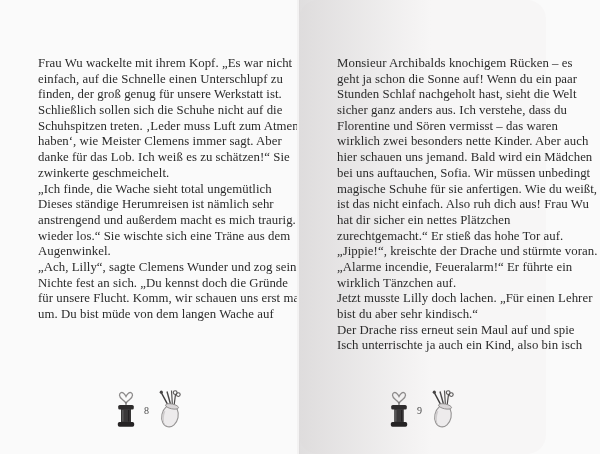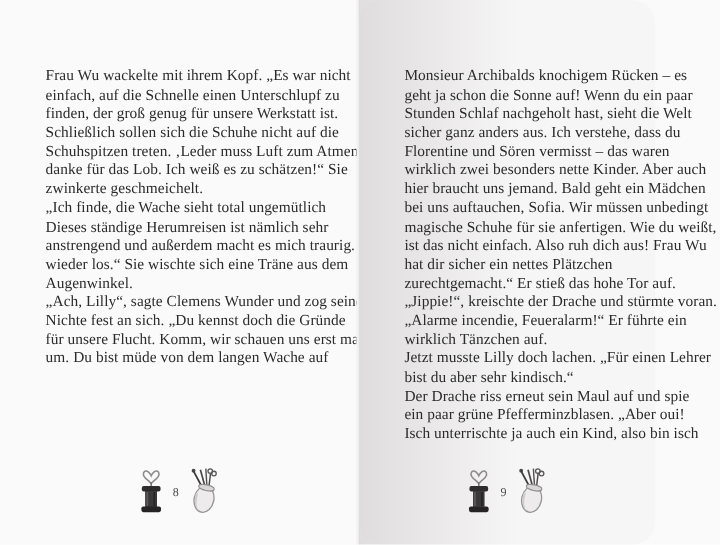--- a/index.html
+++ b/index.html
@@ -76,20 +76,21 @@
 
 <div class="spread">
 
   <div class="page left">
     <div class="page-text">
         <div class="line">Frau Wu wackelte mit ihrem Kopf. „Es war nicht</div>
         <div class="line">einfach, auf die Schnelle einen Unterschlupf zu</div>
         <div class="line">finden, der groß genug für unsere Werkstatt ist.</div>
         <div class="line">Schließlich sollen sich die Schuhe nicht auf die</div>
         <div class="line">Schuhspitzen treten. ‚Leder muss Luft zum Atmen</div>
+        <div class="line">haben‘, wie Meister Clemens immer sagt. Aber</div>
         <div class="line">danke für das Lob. Ich weiß es zu schätzen!“ Sie</div>
         <div class="line">zwinkerte geschmeichelt.</div>
         <div class="line">„Ich finde, die Wache sieht total ungemütlich</div>
         <div class="line">Dieses ständige Herumreisen ist nämlich sehr</div>
         <div class="line">anstrengend und außerdem macht es mich traurig.</div>
         <div class="line">wieder los.“ Sie wischte sich eine Träne aus dem</div>
         <div class="line">Augenwinkel.</div>
         <div class="line">„Ach, Lilly“, sagte Clemens Wunder und zog seine</div>
         <div class="line">Nichte fest an sich. „Du kennst doch die Gründe</div>
         <div class="line">für unsere Flucht. Komm, wir schauen uns erst mal</div>
@@ -133,33 +134,32 @@
 
   <div class="page right">
     <div class="gutter-shade"></div>
     <div class="page-text">
         <div class="line">Monsieur Archibalds knochigem Rücken – es</div>
         <div class="line">geht ja schon die Sonne auf! Wenn du ein paar</div>
         <div class="line">Stunden Schlaf nachgeholt hast, sieht die Welt</div>
         <div class="line">sicher ganz anders aus. Ich verstehe, dass du</div>
         <div class="line">Florentine und Sören vermisst – das waren</div>
         <div class="line">wirklich zwei besonders nette Kinder. Aber auch</div>
-        <div class="line">hier braucht uns jemand. Bald geht ein Mädchen</div>
+        <div class="line">hier schauen uns jemand. Bald wird ein Mädchen</div>
         <div class="line">bei uns auftauchen, Sofia. Wir müssen unbedingt</div>
         <div class="line">magische Schuhe für sie anfertigen. Wie du weißt,</div>
         <div class="line">ist das nicht einfach. Also ruh dich aus! Frau Wu</div>
         <div class="line">hat dir sicher ein nettes Plätzchen</div>
         <div class="line">zurechtgemacht.“ Er stieß das hohe Tor auf.</div>
         <div class="line">„Jippie!“, kreischte der Drache und stürmte voran.</div>
         <div class="line">„Alarme incendie, Feueralarm!“ Er führte ein</div>
         <div class="line">wirklich Tänzchen auf.</div>
         <div class="line">Jetzt musste Lilly doch lachen. „Für einen Lehrer</div>
         <div class="line">bist du aber sehr kindisch.“</div>
         <div class="line">Der Drache riss erneut sein Maul auf und spie</div>
-        <div class="line">ein paar grüne Pfefferminzblasen. „Aber oui!</div>
         <div class="line">Isch unterrischte ja auch ein Kind, also bin isch</div>
       </div>
 
     <div class="page-footer">
       <span class="icon">
         <svg width="20" height="42" viewBox="0 0 20 42">
           <path d="M10 15 C7.5 11.5, 3.5 10.5, 3.5 7.2 C3.5 4.8, 5.6 3.8, 7.3 5 C8.5 5.9, 9.4 7, 10 8.4 C10.6 7, 11.5 5.9, 12.7 5 C14.4 3.8, 16.5 4.8, 16.5 7.2 C16.5 10.5, 12.5 11.5, 10 15 Z" fill="none" stroke="#8d8b8b" stroke-width="1.3"></path>
           <line x1="10" y1="14" x2="10" y2="18" stroke="#6f6d6d" stroke-width="1.2"></line>
           <rect x="2.2" y="17" width="15.6" height="4.6" rx="1.6" fill="#2e2c2d"></rect>
           <rect x="5.2" y="21" width="9.6" height="13.4" fill="#3a3839"></rect>

